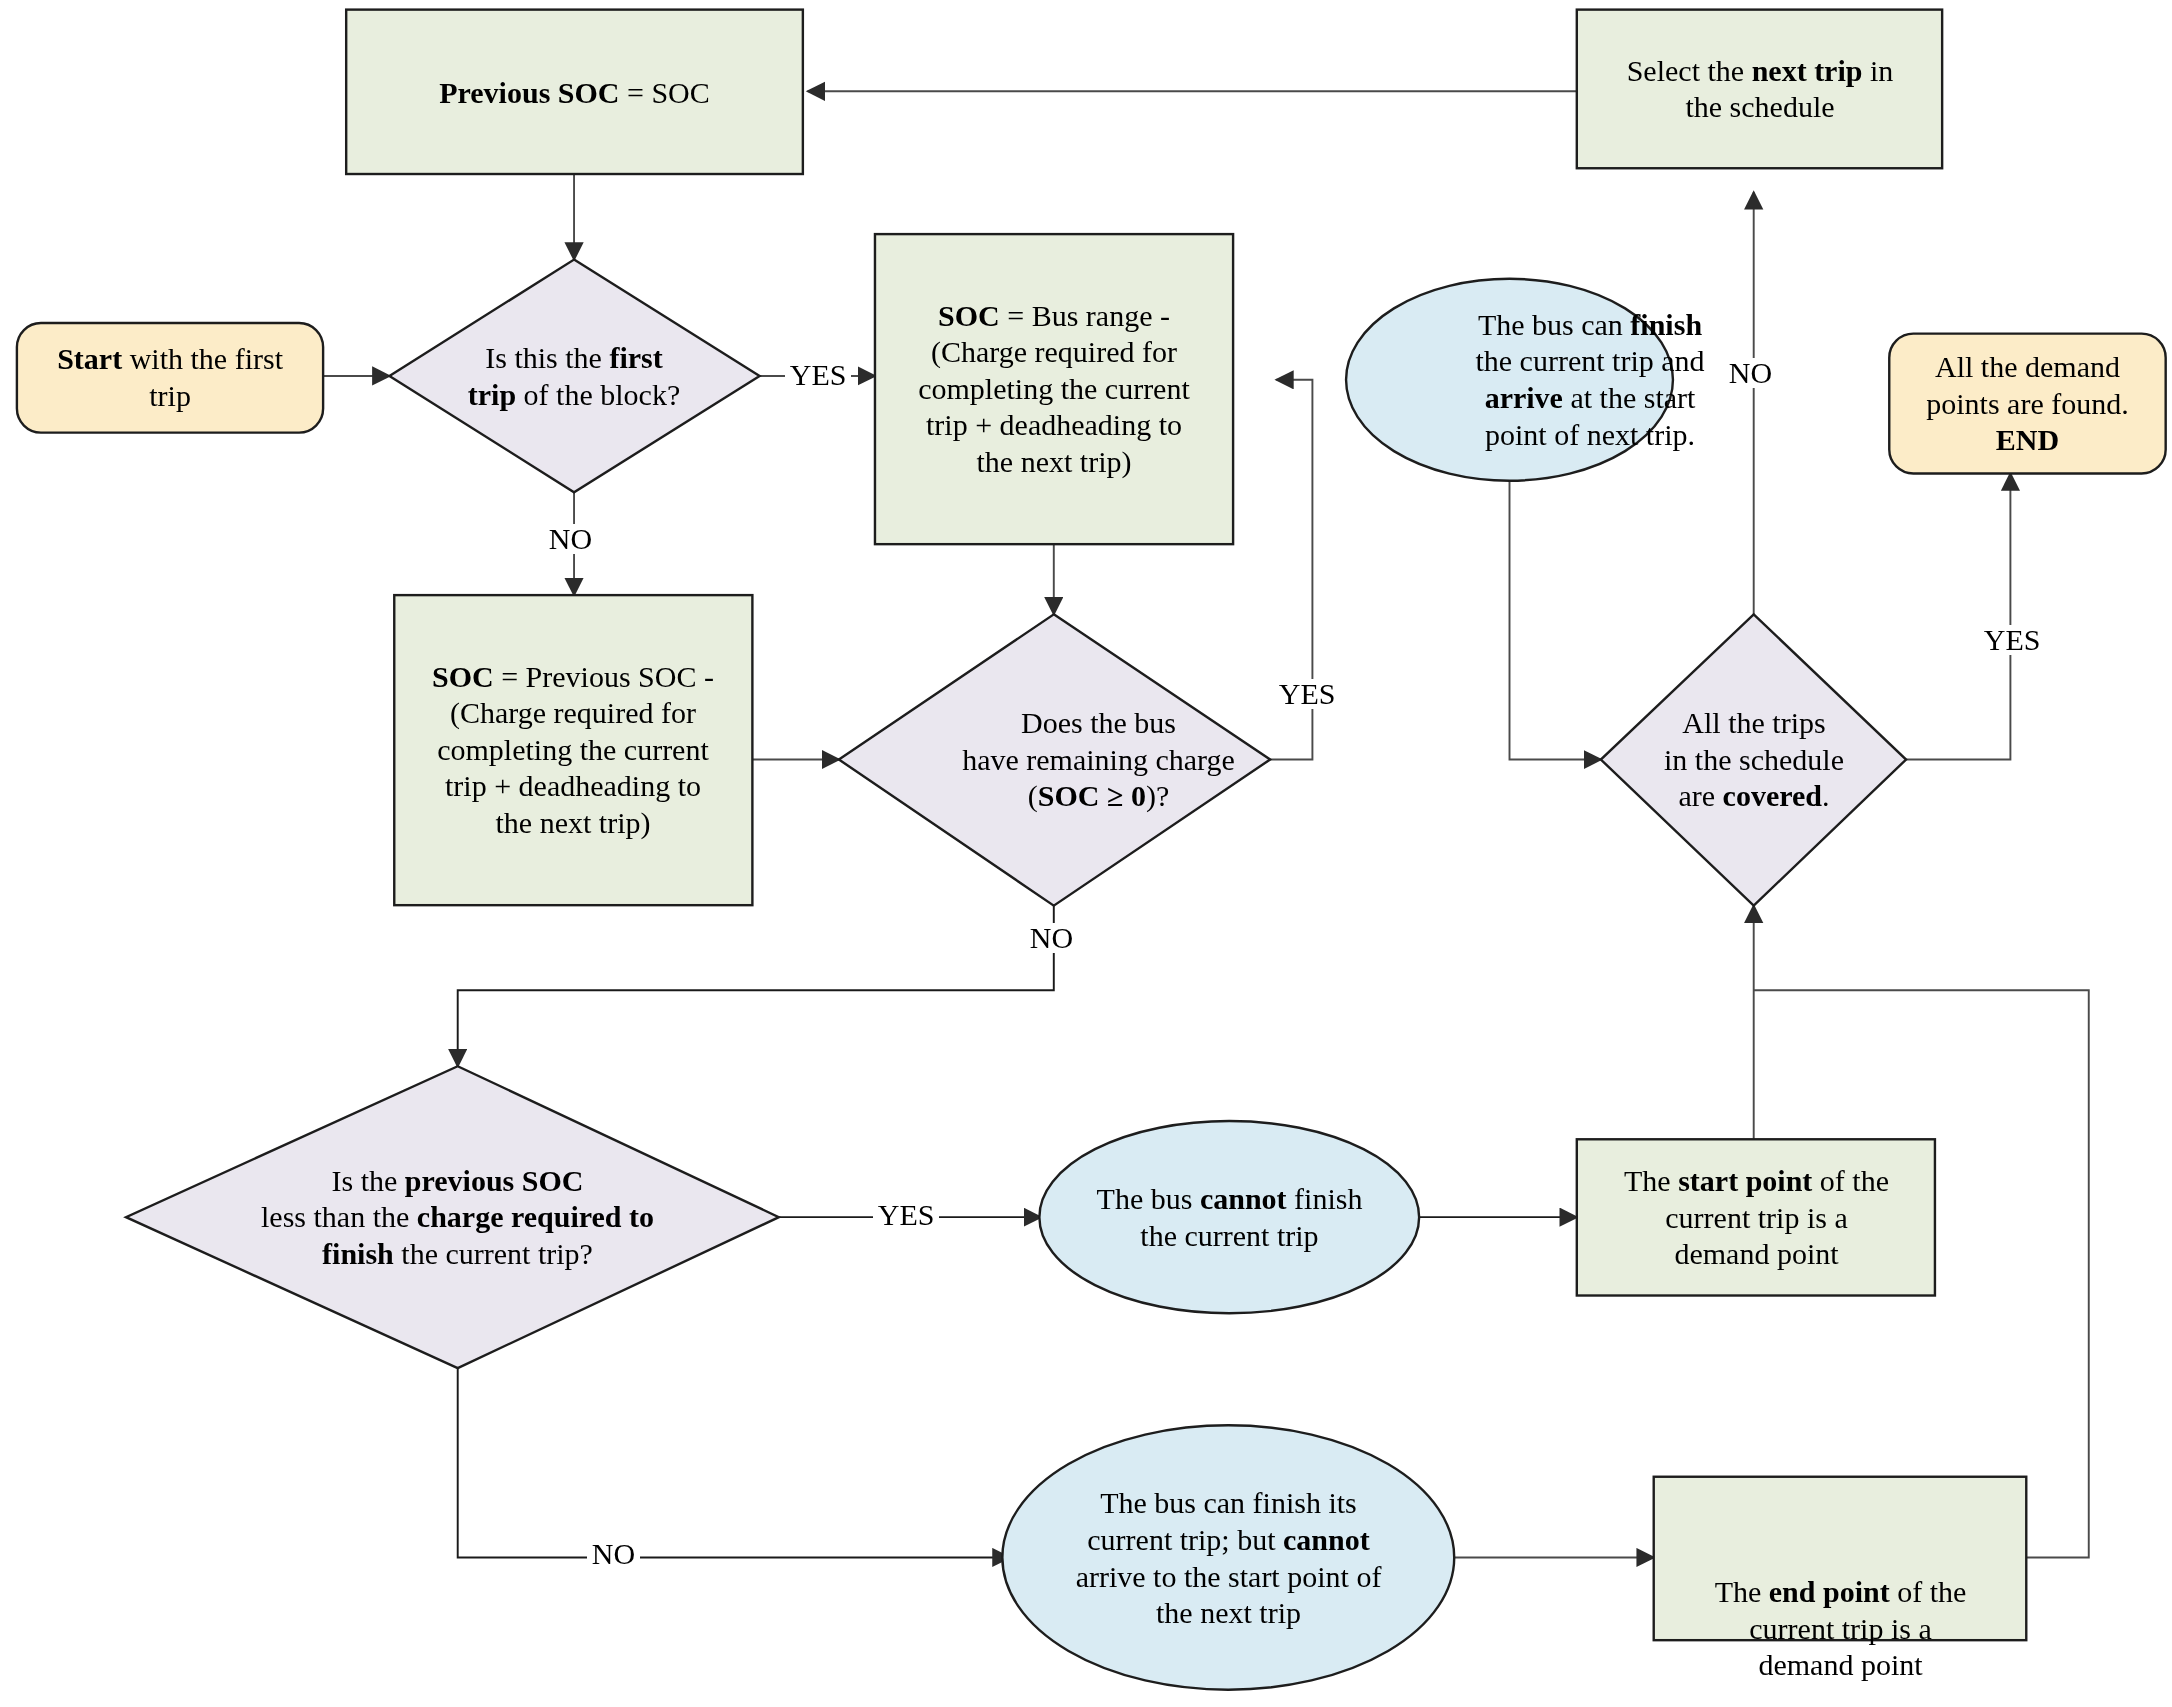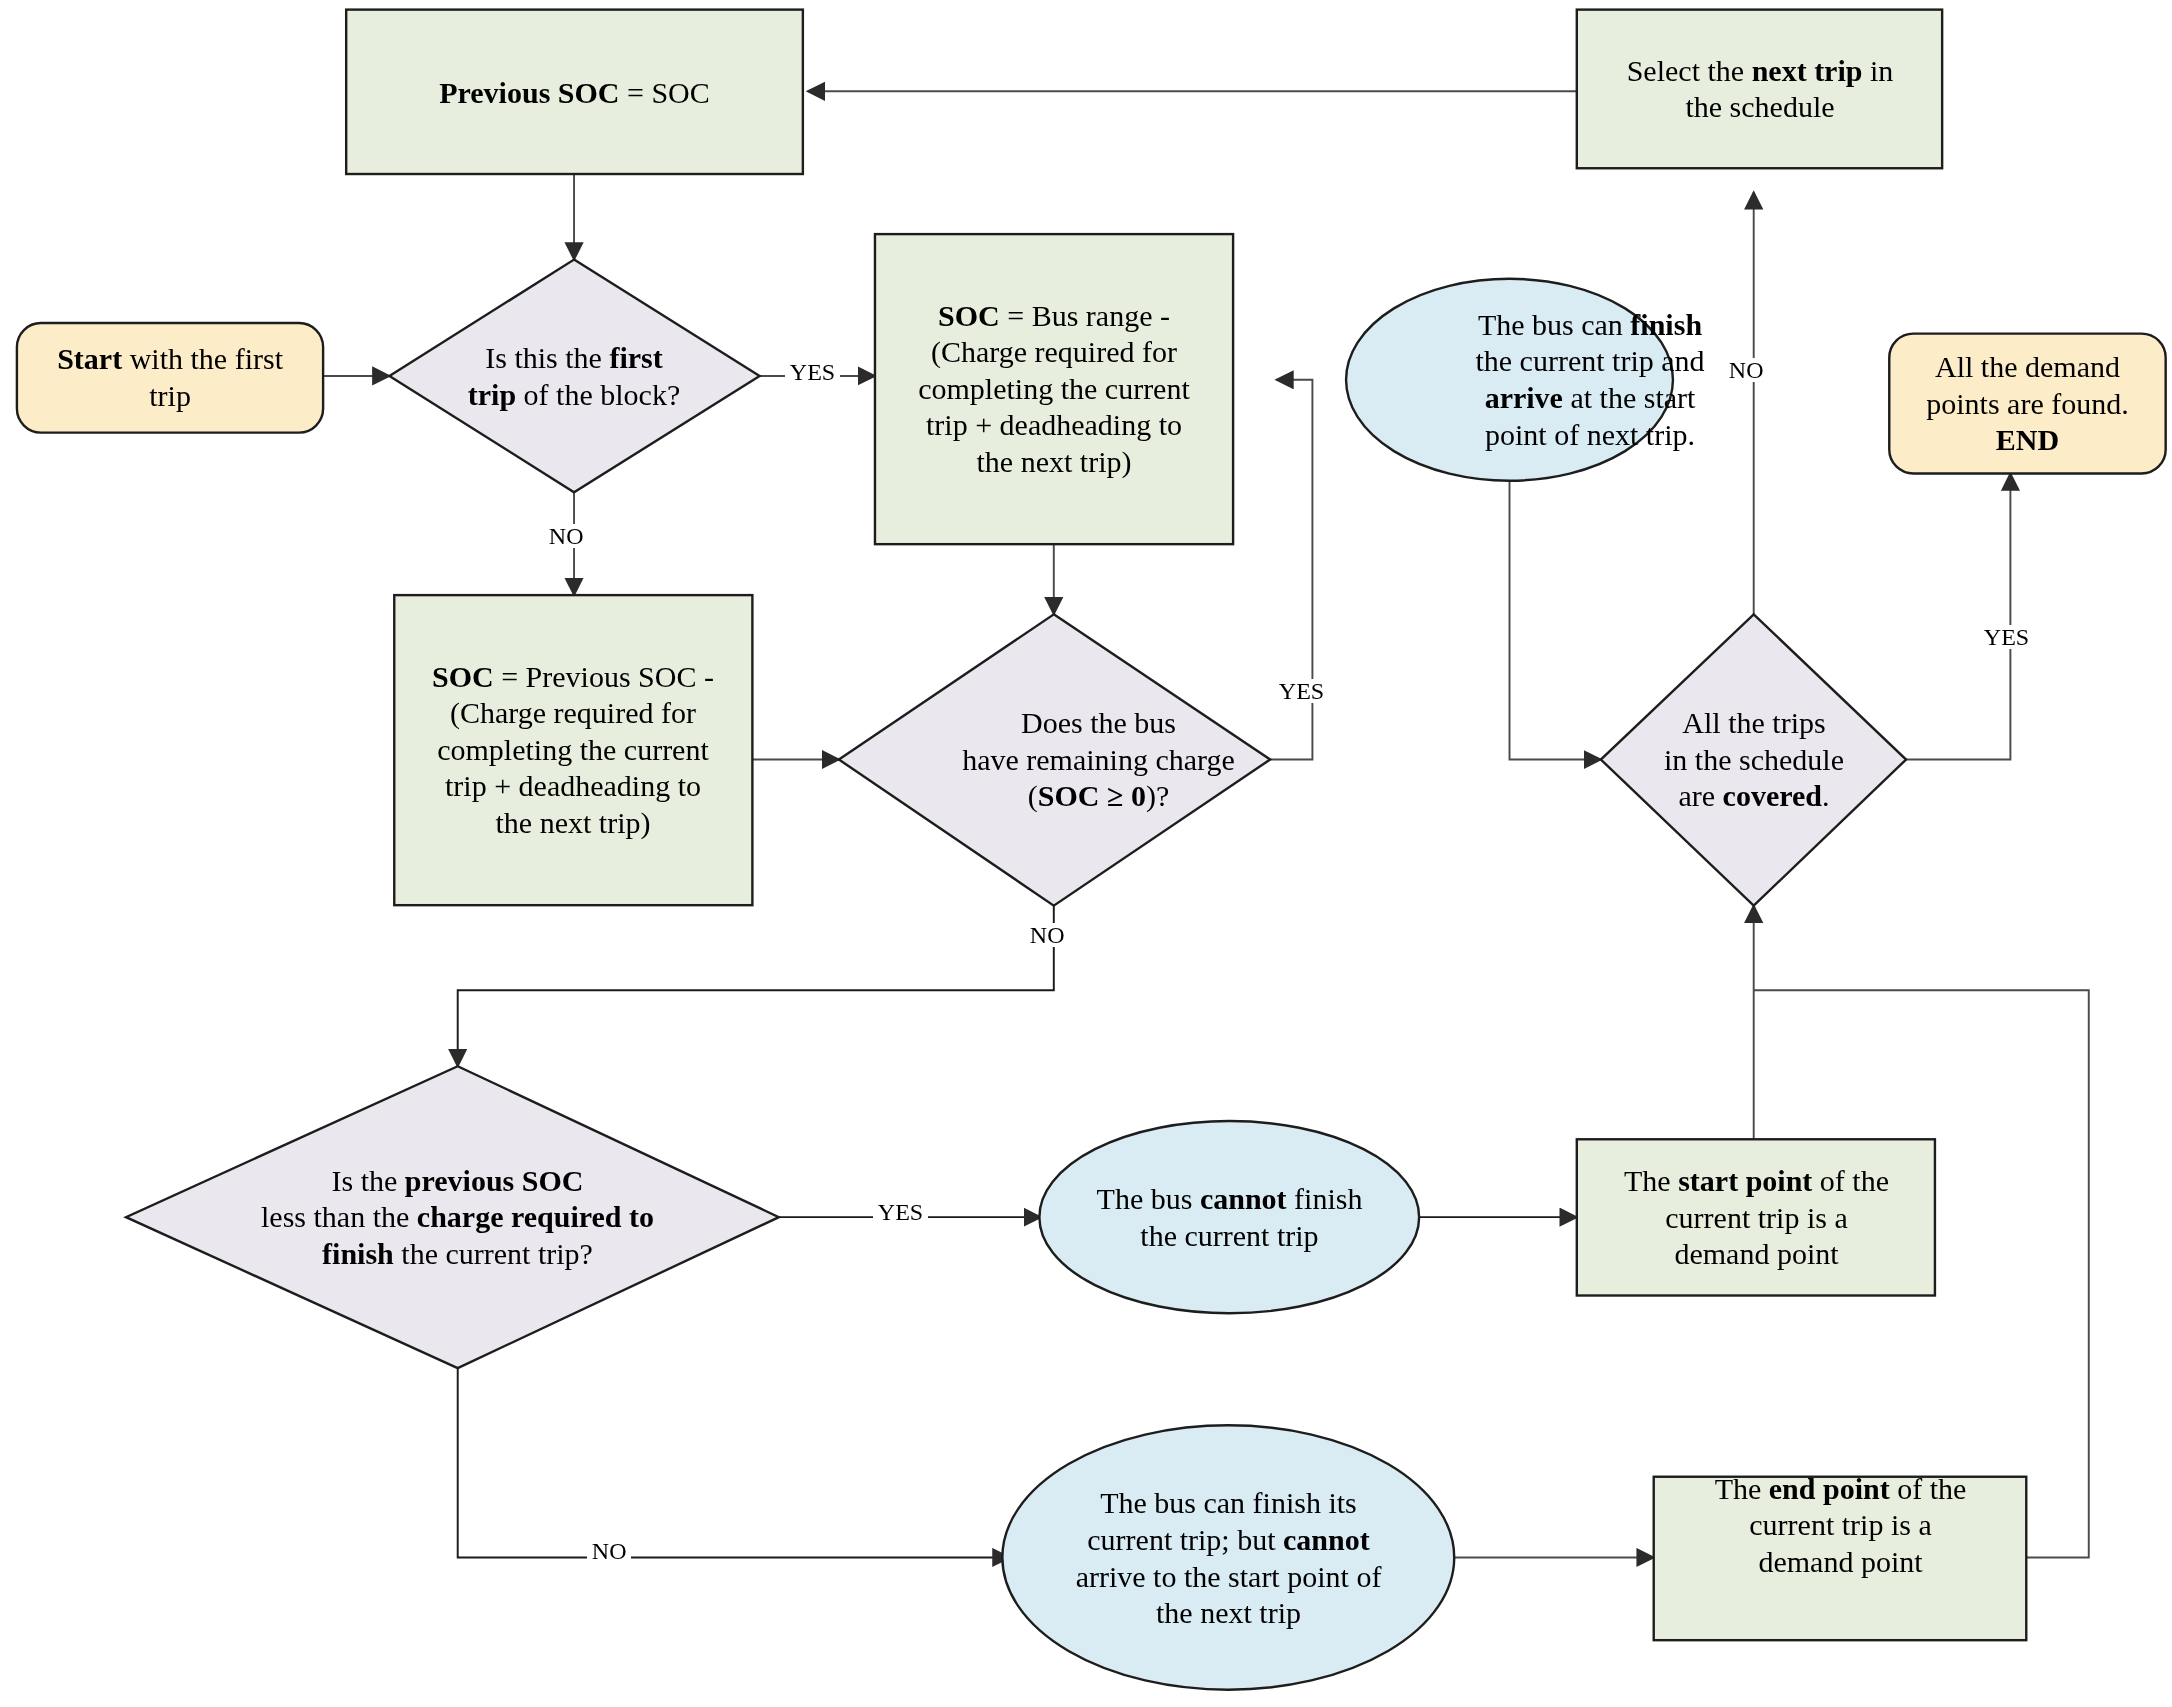--- a/index.html
+++ b/index.html
@@ -66,21 +66,21 @@
     line-height: 1.22;
     pointer-events: none;
     box-sizing: border-box;
   }
   .node-text > span { display: block; width: 100%; }
   .node-text b { font-weight: bold; }
   .edge-label {
     position: absolute;
     color: #000000;
     font-family: "Liberation Serif", "DejaVu Serif", serif;
-    font-size: 24px;
+    font-size: 30px;
     line-height: 1;
     white-space: nowrap;
     background: #ffffff;
     padding: 0 4.8px;
   }
 </style>
 </head>
 <body>
 
 <div id="flowchart-root">
@@ -208,21 +208,21 @@
   </div>
 
   <div class="node-text" style="left:1582px; top:1140px; width:349px; height:156px;">
     <span>The <b>start point</b> of the<br>current trip is a<br>demand point</span>
   </div>
 
   <div class="node-text" style="left:1034px; top:1467px; width:389px; height:183px;">
     <span>The bus can finish its<br>current trip; but <b>cannot</b><br>arrive to the start point of<br>the next trip</span>
   </div>
 
-  <div class="node-text" style="left:1659px; top:1424px; width:363px; height:203px;">
+  <div class="node-text" style="left:1659px; top:1481px; width:363px; height:203px;align-items:flex-end;">
     <span>The <b>end point</b> of the<br>current trip is a<br>demand point</span>
   </div>
 
   <div class="edge-label" style="left:785px; top:360px;">YES</div>
 
   <div class="edge-label" style="left:544px; top:524px;">NO</div>
 
   <div class="edge-label" style="left:1274px; top:679px;">YES</div>
 
   <div class="edge-label" style="left:1025px; top:923px;">NO</div>

